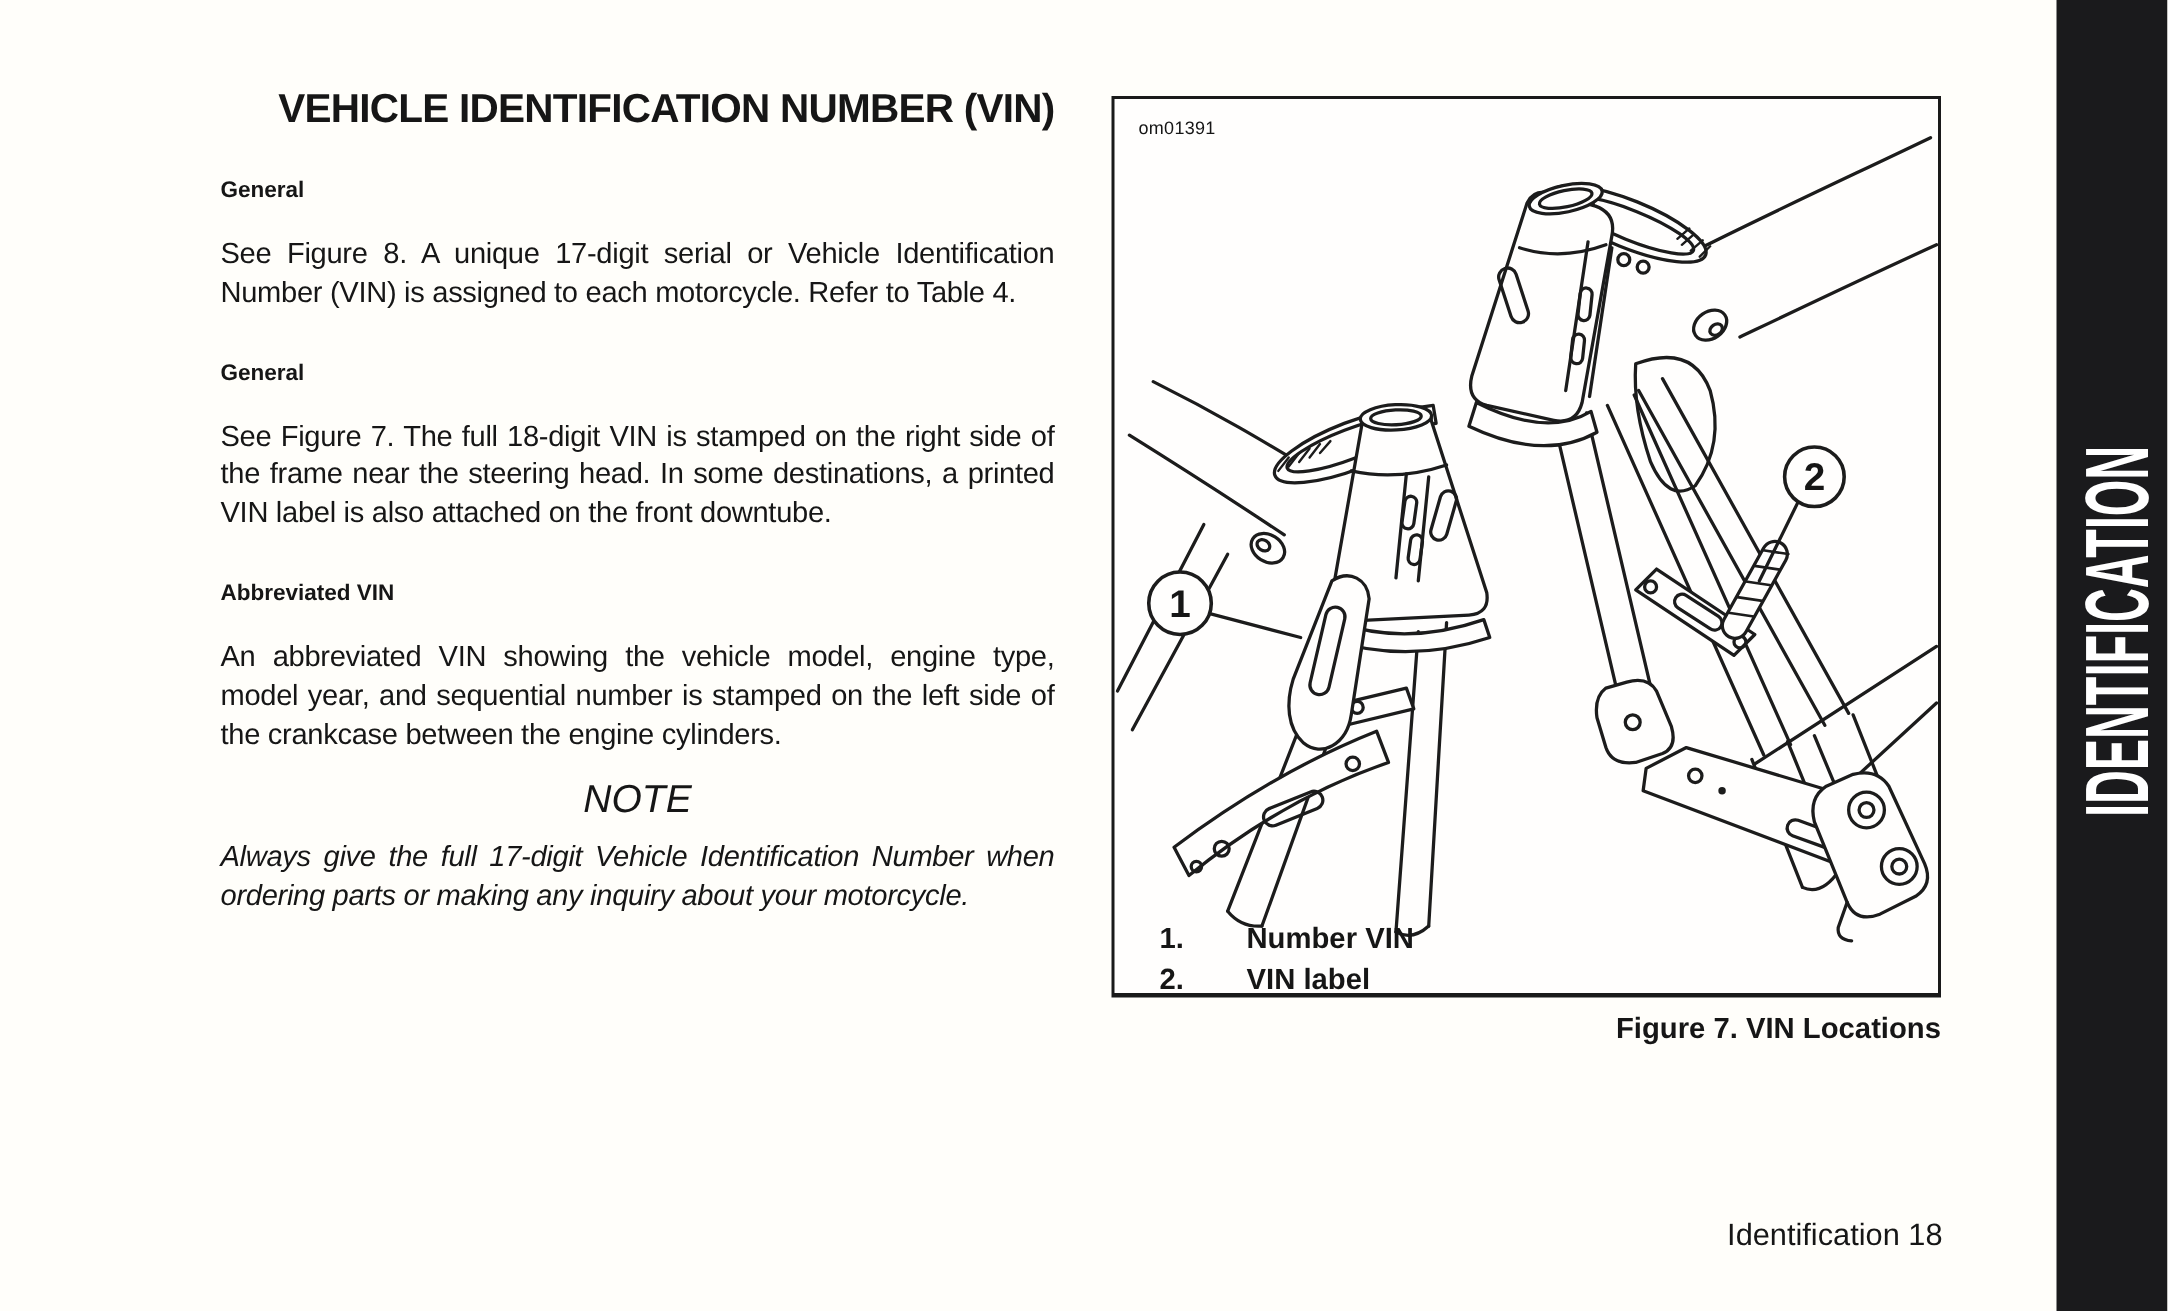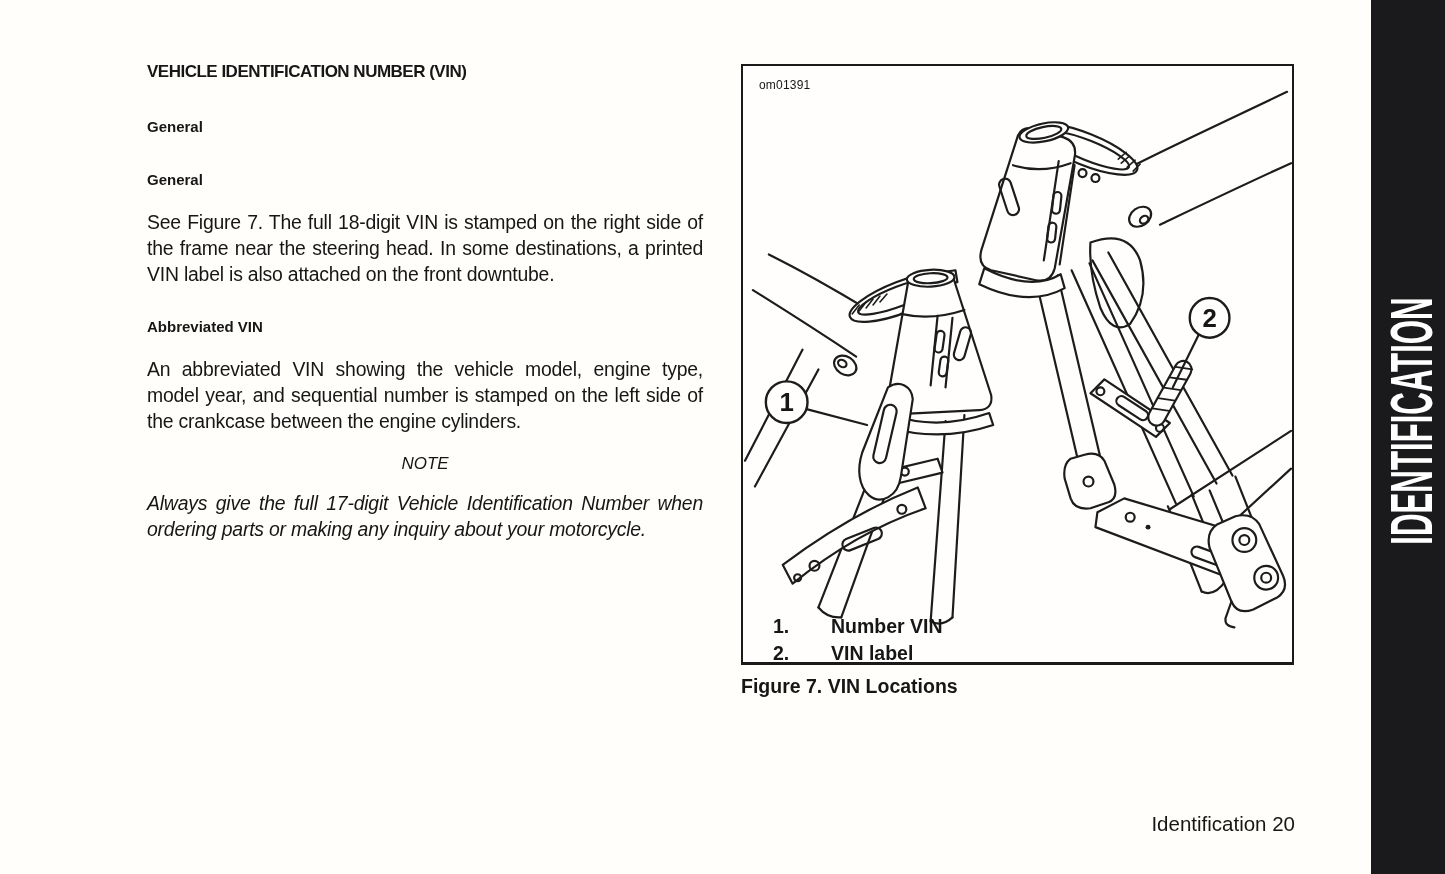--- a/index.html
+++ b/index.html
@@ -4,37 +4,37 @@
 <style>
   html,body{margin:0;padding:0;}
   body{
     width:1445px;height:874px;position:relative;overflow:hidden;
     background:#fffefa;color:#161616;
     font-family:"Liberation Sans", sans-serif;
     -webkit-font-smoothing:antialiased;
   }
   
   .text-col{position:absolute;left:147px;top:57px;width:556px;}
-  .doc-title{font-size:17px;font-weight:bold;line-height:30px;margin:0;letter-spacing:-0.5px;white-space:nowrap;}
+  .doc-title{font-size:27px;font-weight:bold;line-height:30px;margin:0;letter-spacing:-0.5px;white-space:nowrap;text-align:right;}
   .sec-head{font-size:15px;font-weight:bold;line-height:26px;margin:27px 0 0;}
   .body-par{font-size:19.4px;line-height:25.8px;text-align:justify;margin:17px 0 0;letter-spacing:-0.2px;}
-  .note-label{font-size:17px;font-style:italic;text-align:center;margin:16px 0 0;line-height:26px;}
+  .note-label{font-size:26px;font-style:italic;text-align:center;margin:16px 0 0;line-height:26px;}
   .note-par{font-size:19.4px;font-style:italic;line-height:25.8px;text-align:justify;margin:14px 0 0;letter-spacing:-0.2px;}
   
   .figure-box{
     position:absolute;left:741px;top:64px;width:553px;height:601px;
     border:2px solid #1a1a1a;border-bottom-width:3px;box-sizing:border-box;background:#fffefd;
   }
   .figure-code{position:absolute;left:16px;top:12px;font-size:12px;letter-spacing:0.2px;}
   .figure-svg{position:absolute;left:0;top:0;width:100%;height:100%;}
   .legend{position:absolute;left:30px;top:547px;font-size:19.5px;font-weight:bold;}
   .legend-row{display:flex;line-height:27px;}
   .legend-num{width:58px;}
   .figure-caption{
-    position:absolute;left:741px;top:675px;width:553px;text-align:left;
+    position:absolute;left:741px;top:675px;width:553px;text-align:right;
     font-size:19.5px;font-weight:bold;
   }
   
   .page-footer{position:absolute;left:741px;top:812px;width:554px;text-align:right;font-size:20.5px;}
   
   .side-tab{position:absolute;left:1371px;top:0;width:74px;height:874px;background:#1a1a1c;}
   .side-tab-text{
     position:absolute;left:1112px;top:384px;width:600px;height:74px;
     line-height:74px;text-align:center;color:#ffffff;font-weight:bold;font-size:60px;
     white-space:nowrap;transform-origin:50% 50%;
@@ -42,20 +42,21 @@
     letter-spacing:0px;
   }
 </style>
 </head>
 <body>
 
 <div class="text-col">
   <h1 class="doc-title">VEHICLE IDENTIFICATION NUMBER (VIN)</h1>
 
   <h2 class="sec-head">General</h2>
+  <p class="body-par">See Figure 8. A unique 17-digit serial or Vehicle Identification Number (VIN) is assigned to each motorcycle. Refer to Table 4.</p>
 
   <h2 class="sec-head">General</h2>
   <p class="body-par">See Figure 7. The full 18-digit VIN is stamped on the right side of the frame near the steering head. In some destinations, a printed VIN label is also attached on the front downtube.</p>
 
   <h2 class="sec-head">Abbreviated VIN</h2>
   <p class="body-par">An abbreviated VIN showing the vehicle model, engine type, model year, and sequential number is stamped on the left side of the crankcase between the engine cylinders.</p>
 
   <p class="note-label">NOTE</p>
   <p class="note-par">Always give the full 17-digit Vehicle Identification Number when ordering parts or making any inquiry about your motorcycle.</p>
 </div>
@@ -203,16 +204,16 @@
     </div>
     <div class="legend-row">
       <span class="legend-num">2.</span>
       <span class="legend-label">VIN label</span>
     </div>
   </div>
 </div>
 
 <div class="figure-caption">Figure 7. VIN Locations</div>
 
-<div class="page-footer">Identification 20</div>
+<div class="page-footer">Identification 18</div>
 
 <div class="side-tab"></div>
 <div class="side-tab-text">IDENTIFICATION</div>
 
 </body></html>

